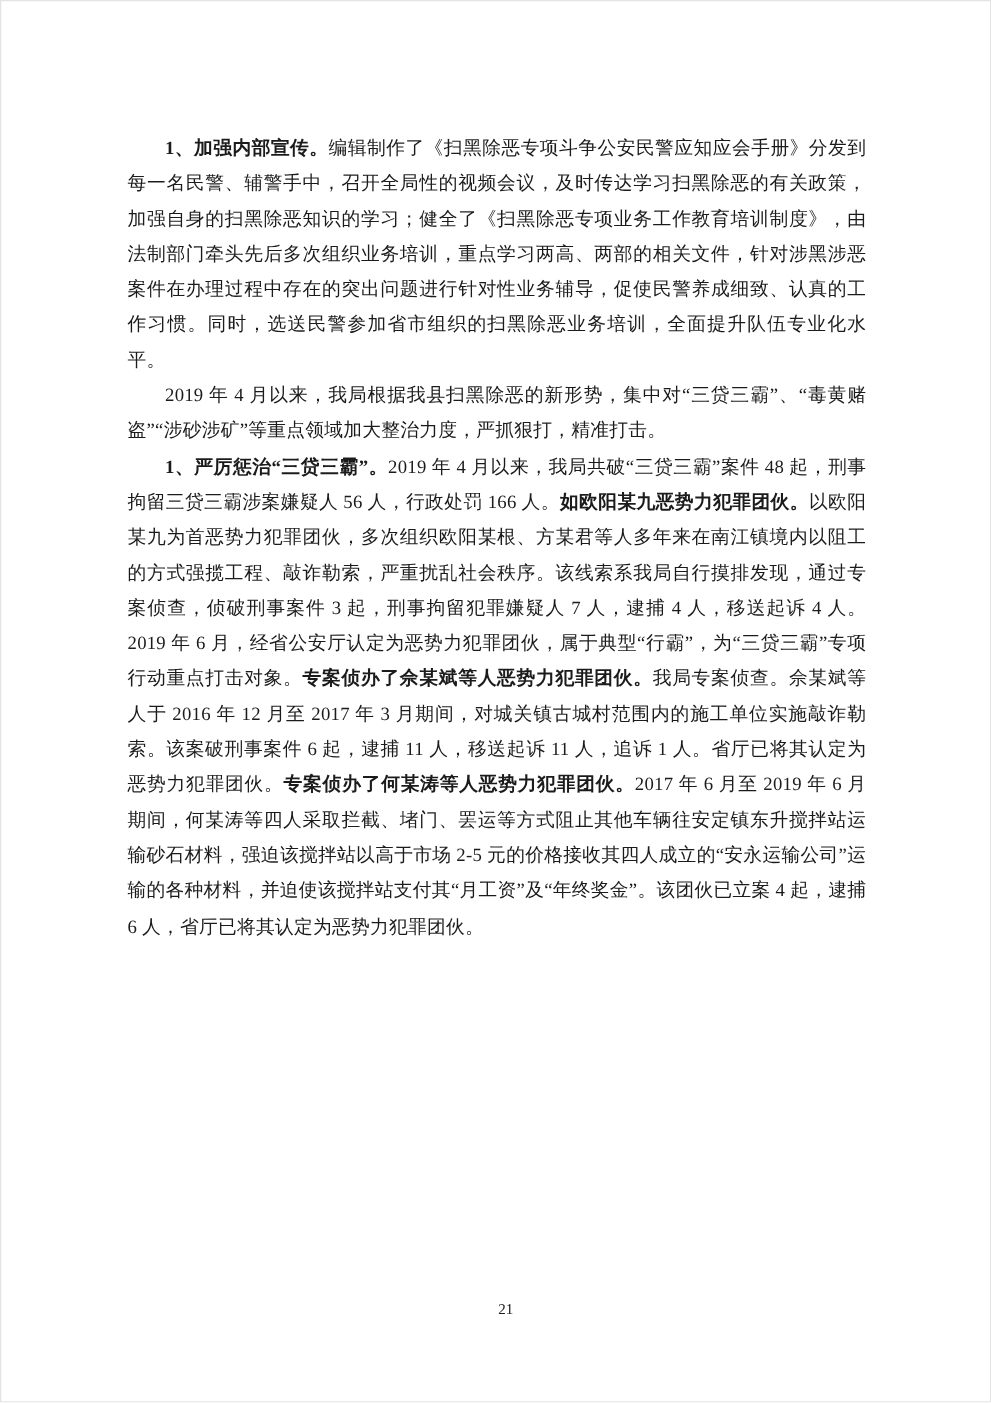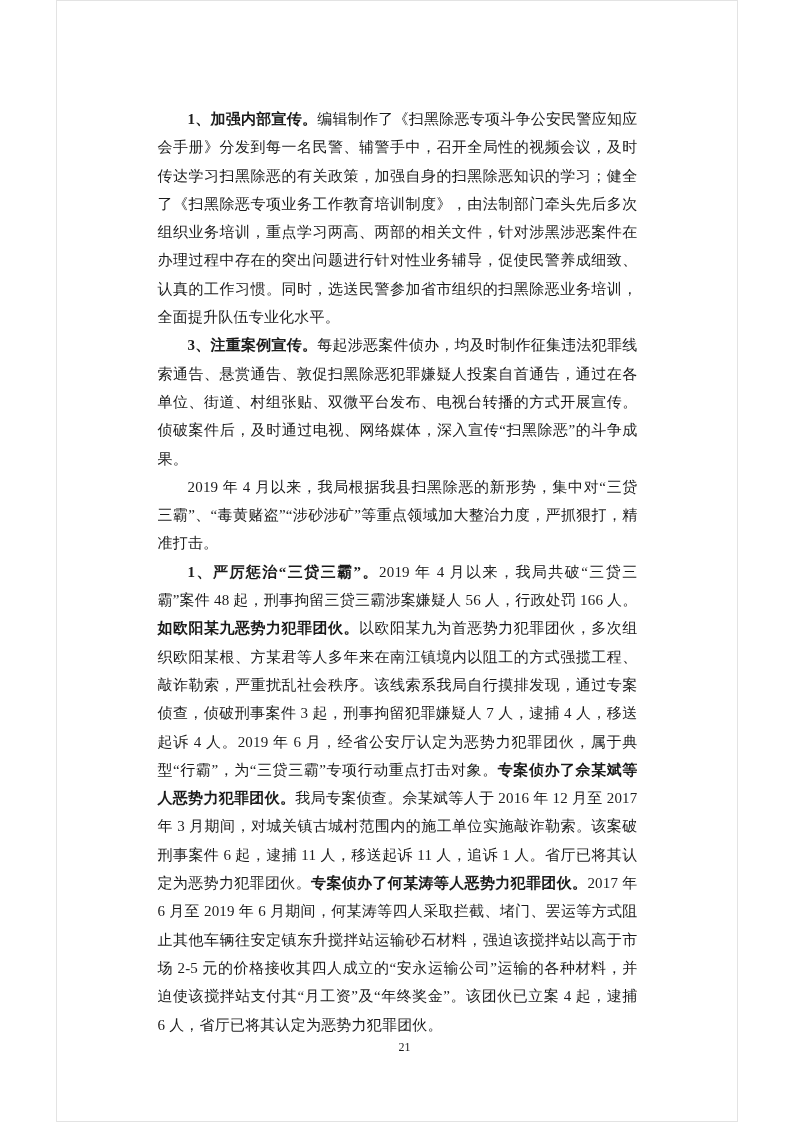--- a/index.html
+++ b/index.html
@@ -1,18 +1,18 @@
 <!DOCTYPE html>
 <html><head>
 <meta charset="utf-8">
 <style>
   html, body { margin: 0; padding: 0; background: #ffffff; }
   .page {
     position: relative;
-    width: 682px;
+    width: 793px;
     height: 1122px;
     margin: 0 auto;
     background: #ffffff;
     box-sizing: border-box;
     border: 1px solid #e3e3e3;
     font-family: "Liberation Serif", "DejaVu Serif", serif;
     color: #1b1b1b;
     overflow: hidden;
   }
   .content {
@@ -43,21 +43,20 @@
 </style>
 </head>
 <body>
 
 <div class="page">
   <div class="content">
 
     <p class="para"><span class="b">1、加强内部宣传。</span><span>编辑制作了《扫黑除恶专项斗争公安民警应知应会手册》分发到每一名民警、辅警手中，召开全局性的视频会议，及时传达学习扫黑除恶的有关政策，加强自身的扫黑除恶知识的学习；健全了《扫黑除恶专项业务工作教育培训制度》，由法制部门牵头先后多次组织业务培训，重点学习两高、两部的相关文件，针对涉黑涉恶案件在办理过程中存在的突出问题进行针对性业务辅导，促使民警养成细致、认真的工作习惯。同时，选送民警参加省市组织的扫黑除恶业务培训，全面提升队伍专业化水平。</span></p>
 
 
-    <p class="para"><span class="b">3、注重案例宣传。</span><span>每起涉恶案件侦办，均及时制作征集违法犯罪线索通告、悬赏通告、敦促扫黑除恶犯罪嫌疑人投案自首通告，通过在各单位、街道、村组张贴、双微平台发布、电视台转播的方式开展宣传。侦破案件后，及时通过电视、网络媒体，深入宣传“扫黑除恶”的斗争成果。</span></p>
 
 
     <p class="para"><span>2019 年 4 月以来，我局根据我县扫黑除恶的新形势，集中对“三贷三霸”、“毒黄赌盗”“涉砂涉矿”等重点领域加大整治力度，严抓狠打，精准打击。</span></p>
 
     <p class="para"><span class="b">1、严厉惩治“三贷三霸”。</span><span>2019 年 4 月以来，我局共破“三贷三霸”案件 48 起，刑事拘留三贷三霸涉案嫌疑人 56 人，行政处罚 166 人。</span><span class="b">如欧阳某九恶势力犯罪团伙。</span><span>以欧阳某九为首恶势力犯罪团伙，多次组织欧阳某根、方某君等人多年来在南江镇境内以阻工的方式强揽工程、敲诈勒索，严重扰乱社会秩序。该线索系我局自行摸排发现，通过专案侦查，侦破刑事案件 3 起，刑事拘留犯罪嫌疑人 7 人，逮捕 4 人，移送起诉 4 人。2019 年 6 月，经省公安厅认定为恶势力犯罪团伙，属于典型“行霸”，为“三贷三霸”专项行动重点打击对象。</span><span class="b">专案侦办了佘某斌等人恶势力犯罪团伙。</span><span>我局专案侦查。佘某斌等人于 2016 年 12 月至 2017 年 3 月期间，对城关镇古城村范围内的施工单位实施敲诈勒索。该案破刑事案件 6 起，逮捕 11 人，移送起诉 11 人，追诉 1 人。省厅已将其认定为恶势力犯罪团伙。</span><span class="b">专案侦办了何某涛等人恶势力犯罪团伙。</span><span>2017 年 6 月至 2019 年 6 月期间，何某涛等四人采取拦截、堵门、罢运等方式阻止其他车辆往安定镇东升搅拌站运输砂石材料，强迫该搅拌站以高于市场 2-5 元的价格接收其四人成立的“安永运输公司”运输的各种材料，并迫使该搅拌站支付其“月工资”及“年终奖金”。该团伙已立案 4 起，逮捕 6 人，省厅已将其认定为恶势力犯罪团伙。</span></p>
 
   </div>
 
   <div class="page-number">21</div>
 </div>

